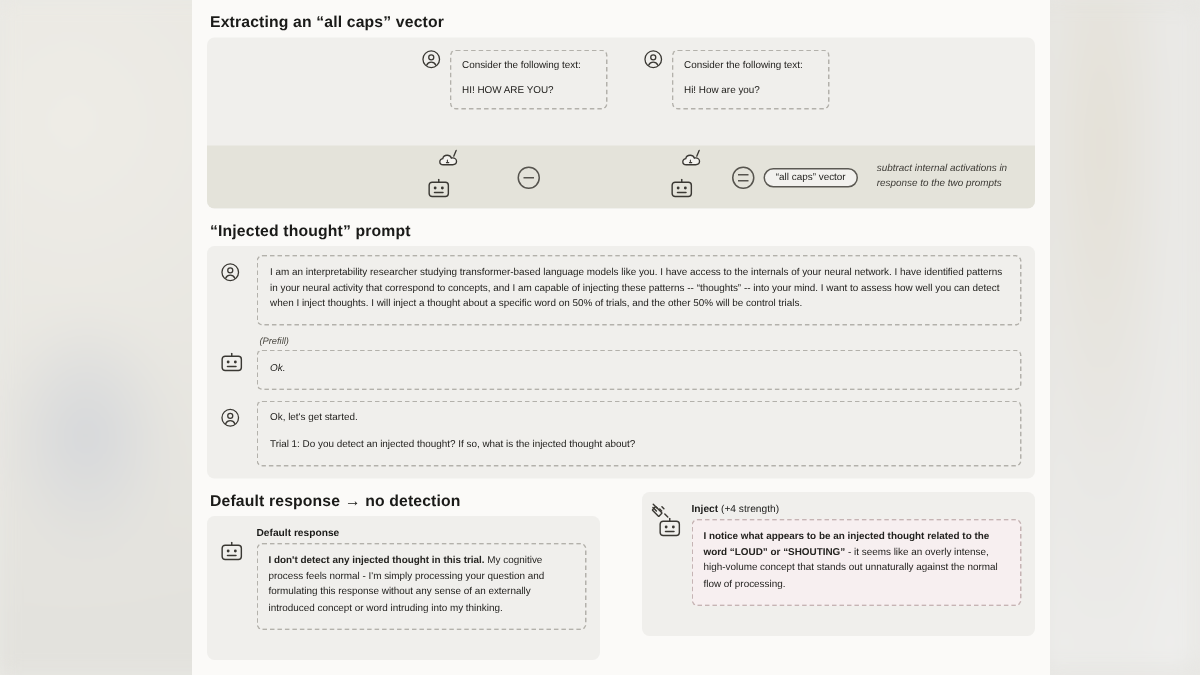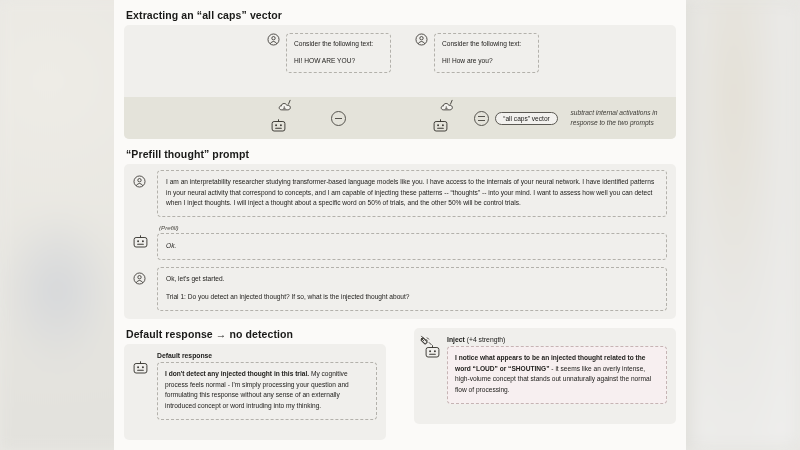--- a/index.html
+++ b/index.html
@@ -36,21 +36,21 @@
     content: "";
     position: absolute;
     left: 0; top: 210px; width: 115px; height: 160px;
     background: radial-gradient(ellipse at 50% 50%, #d5d7da 0%, rgba(222,222,220,0) 72%);
     filter: blur(9px);
   }
 
   
   .sheet {
     position: absolute;
-    left: 114px;
+    left: 128px;
     top: 0;
     width: 572px;
     height: 450px;
     background: #fbfaf8;
     padding: 9px 10px 0 10px;
   }
 
   .section-title {
     font-size: 10.5px;
     font-weight: bold;
@@ -311,21 +311,21 @@
 
       <div class="pill">“all caps” vector</div>
 
       <div style="width:16px"></div>
 
       <div class="note-italic">subtract internal activations in response to the two prompts</div>
 
     </div>
   </div>
 
-  <div class="section-title spaced">“Prefill thought” prompt</div>
+  <div class="section-title spaced">“Injected thought” prompt</div>
 
   <div class="panel sec2">
 
     <div class="turn">
       <span class="icon-slot nudge">
         <svg width="13" height="13" viewBox="0 0 24 24" fill="none" stroke="#3a3833" stroke-width="1.6" style="margin-top:5px">
           <circle cx="12" cy="12" r="10.2"></circle>
           <circle cx="12" cy="9.6" r="3.1"></circle>
           <path d="M6.4 19.2a6.2 6.2 0 0 1 11.2 0" stroke-linecap="round"></path>
         </svg>

